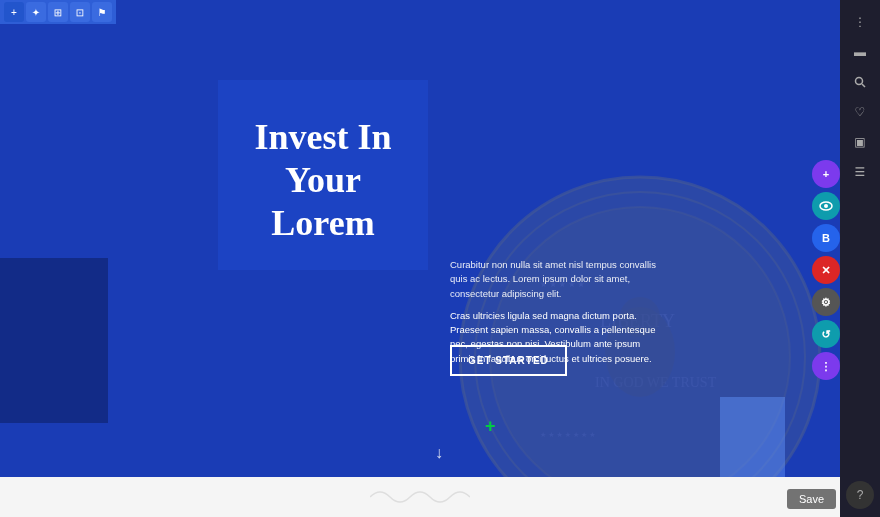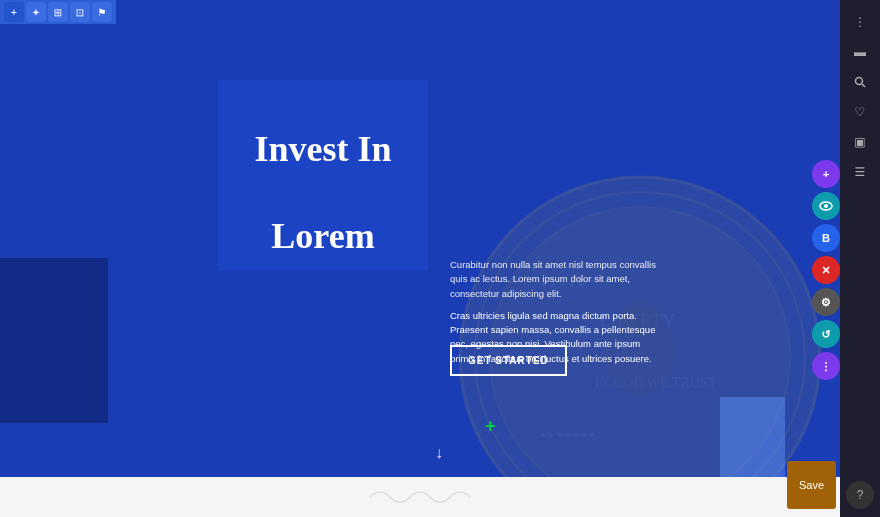--- a/index.html
+++ b/index.html
@@ -78,23 +78,23 @@
 
     
     .hero-block {
       position: absolute;
       left: 218px;
       top: 80px;
       width: 210px;
       height: 190px;
       background: rgba(30, 70, 200, 0.75);
       display: flex;
-      align-items: flex-end;
-      justify-content: center;
-      padding: 12px;
+      align-items: flex-start;
+      justify-content: center;
+      padding: 36px;
     }
     .hero-title {
       color: white;
       font-size: 36px;
       font-weight: bold;
       text-align: center;
       line-height: 1.2;
       font-family: Georgia, serif;
     }
 
@@ -246,22 +246,22 @@
     .panel-btn.red { background: #dc2626; }
     .panel-btn.gray-circle { background: #555; }
     .panel-btn.teal2 { background: #0e9cad; }
     .panel-btn.purple2 { background: #7c3aed; }
 
     
     .save-btn {
       position: absolute;
       right: 44px;
       bottom: 8px;
-      padding: 18px 12px;
-      background: #a16207;
+      padding: 4px 12px;
+      background: #737373;
       color: white;
       border: none;
       border-radius: 3px;
       font-size: 11px;
       cursor: pointer;
       z-index: 20;
     }
 
     
     .help-btn {
@@ -305,21 +305,21 @@
     <button class="toolbar-btn active">+</button>
     <button class="toolbar-btn">✦</button>
     <button class="toolbar-btn">⊞</button>
     <button class="toolbar-btn">⊡</button>
     <button class="toolbar-btn">⚑</button>
   </div>
 
   <div class="hero-block">
     <div class="hero-title">
       <span>Invest In</span><br>
-      <br>
+      <span>Your</span><br>
       <span>Lorem</span>
     </div>
   </div>
 
   <div class="hero-text">
     <p>Curabitur non nulla sit amet nisl tempus convallis quis ac lectus. Lorem ipsum dolor sit amet, consectetur adipiscing elit.</p>
     <p class="bold-text">Cras ultricies ligula sed magna dictum porta. Praesent sapien massa, convallis a pellentesque nec, egestas non nisi. Vestibulum ante ipsum primis in faucibus orci luctus et ultrices posuere.</p>
   </div>
 
   <button class="get-started-btn">GET STARTED</button>

